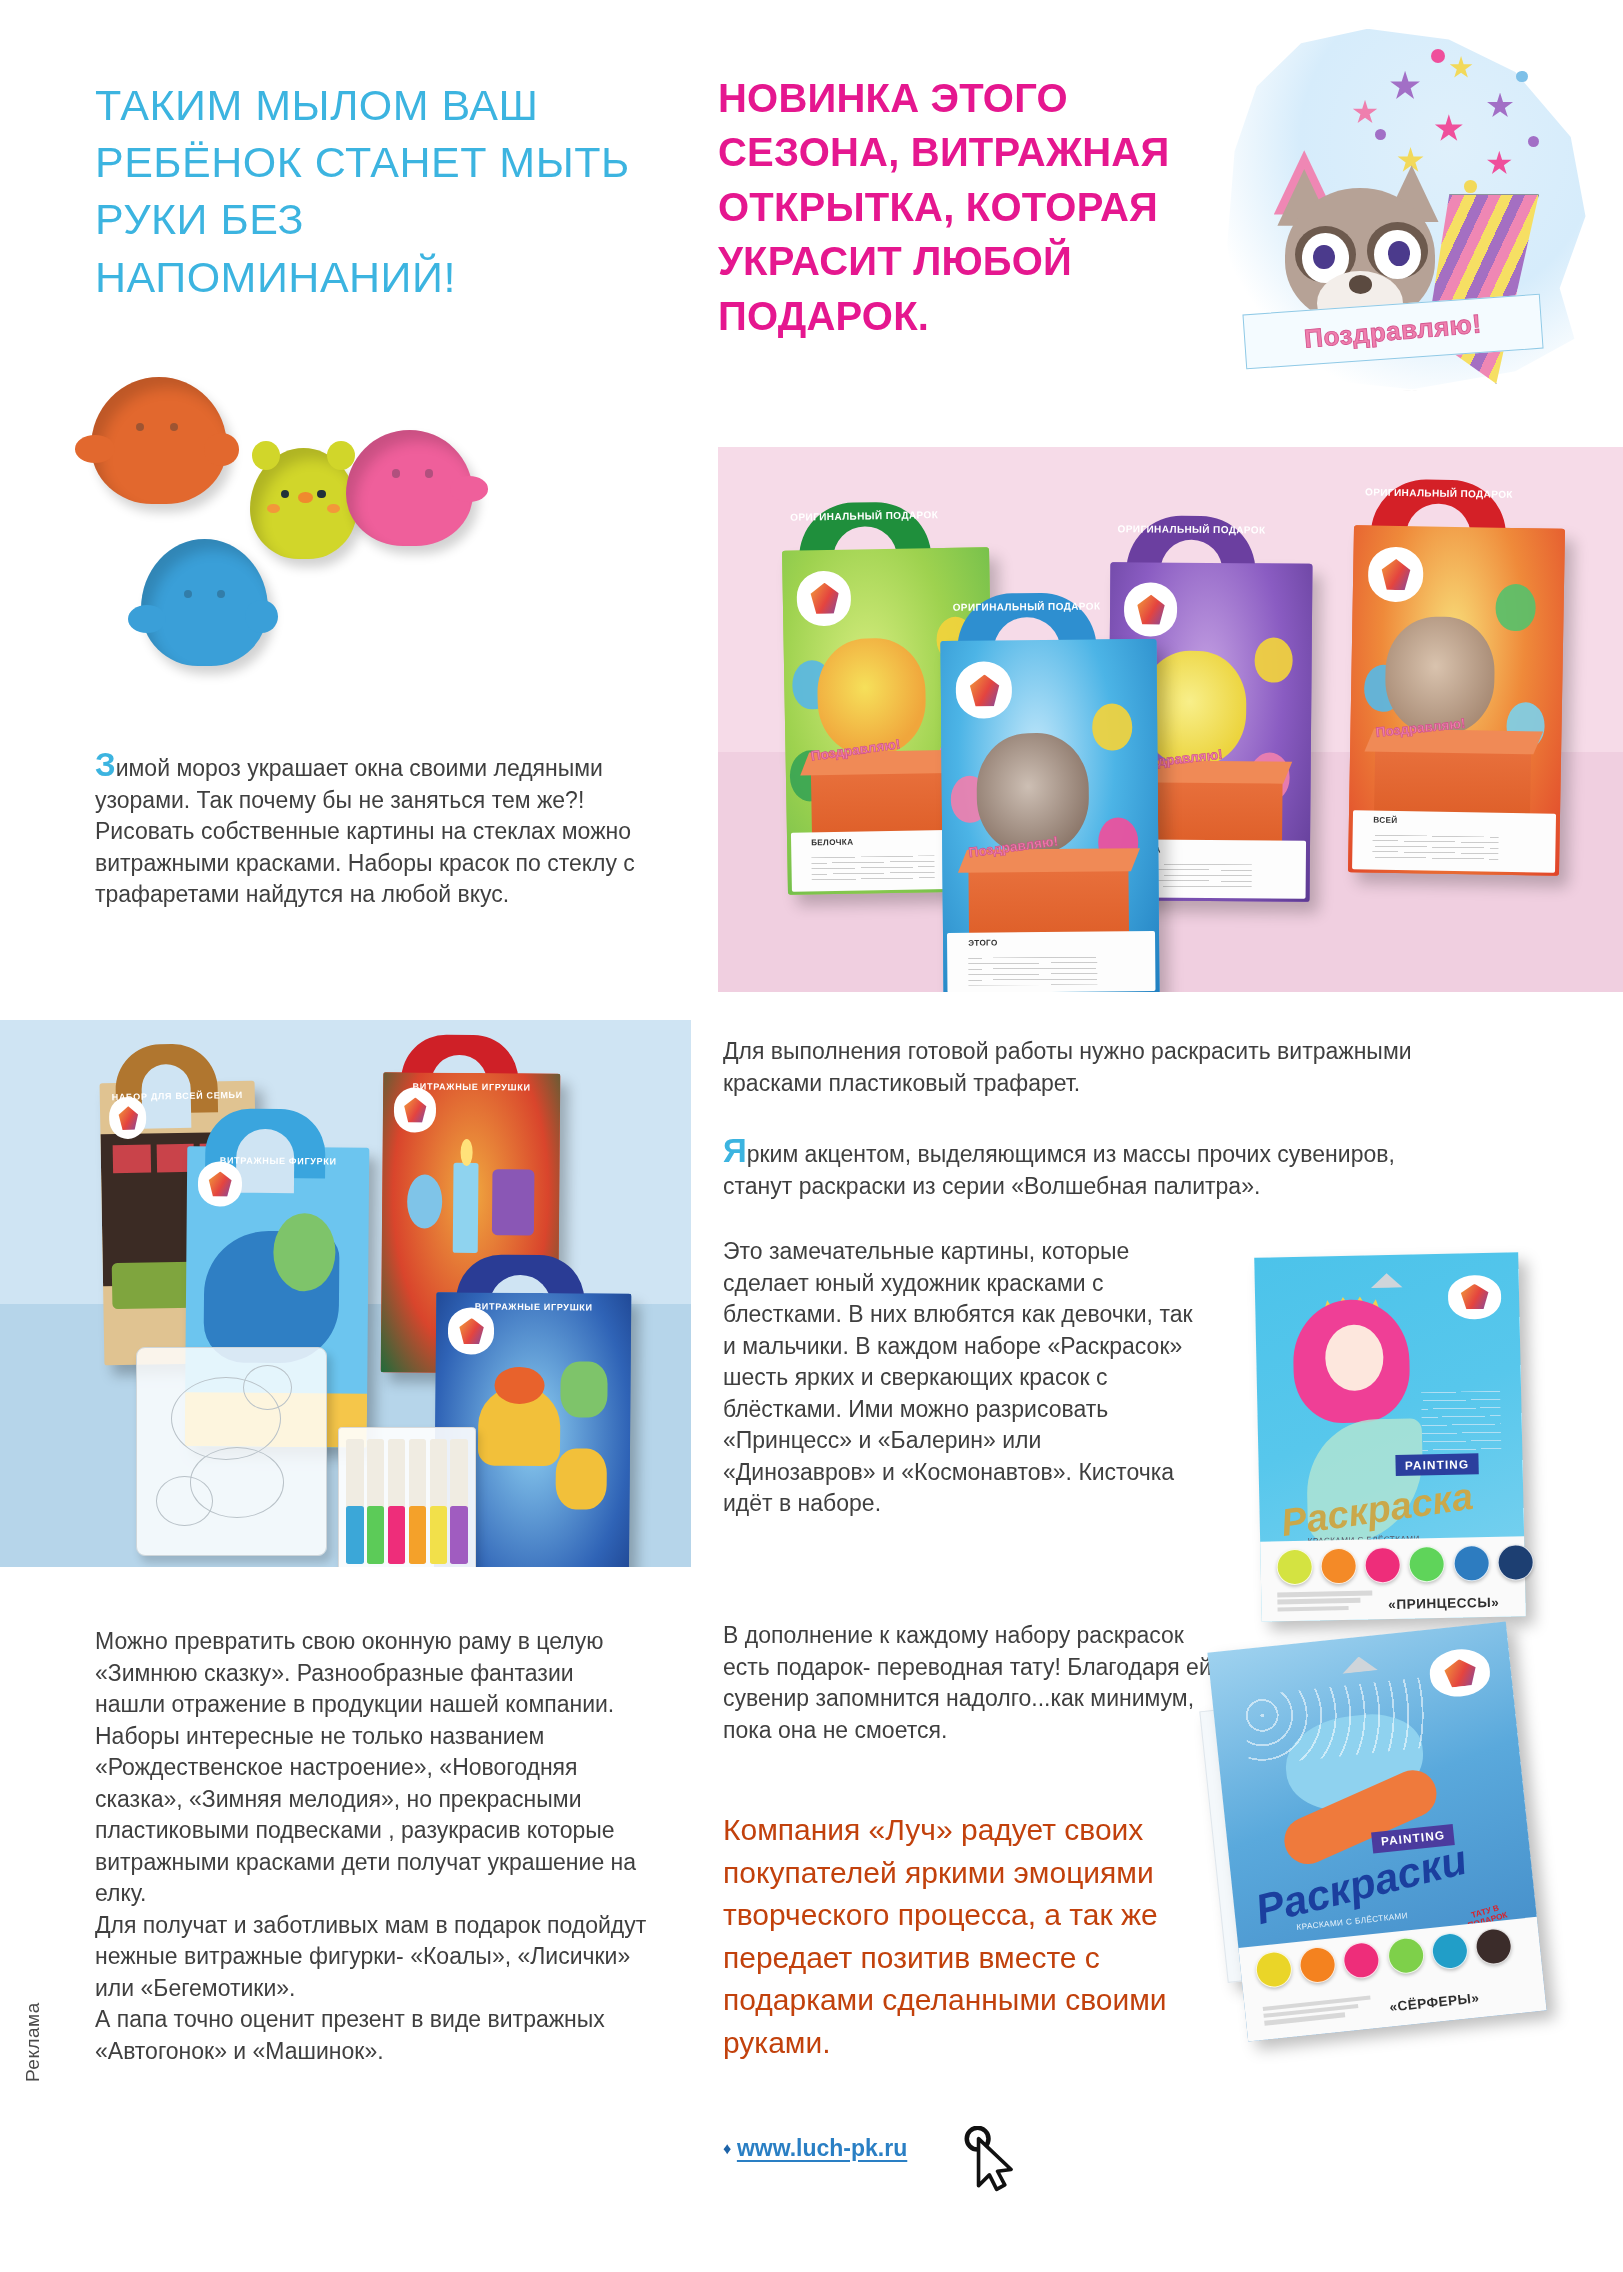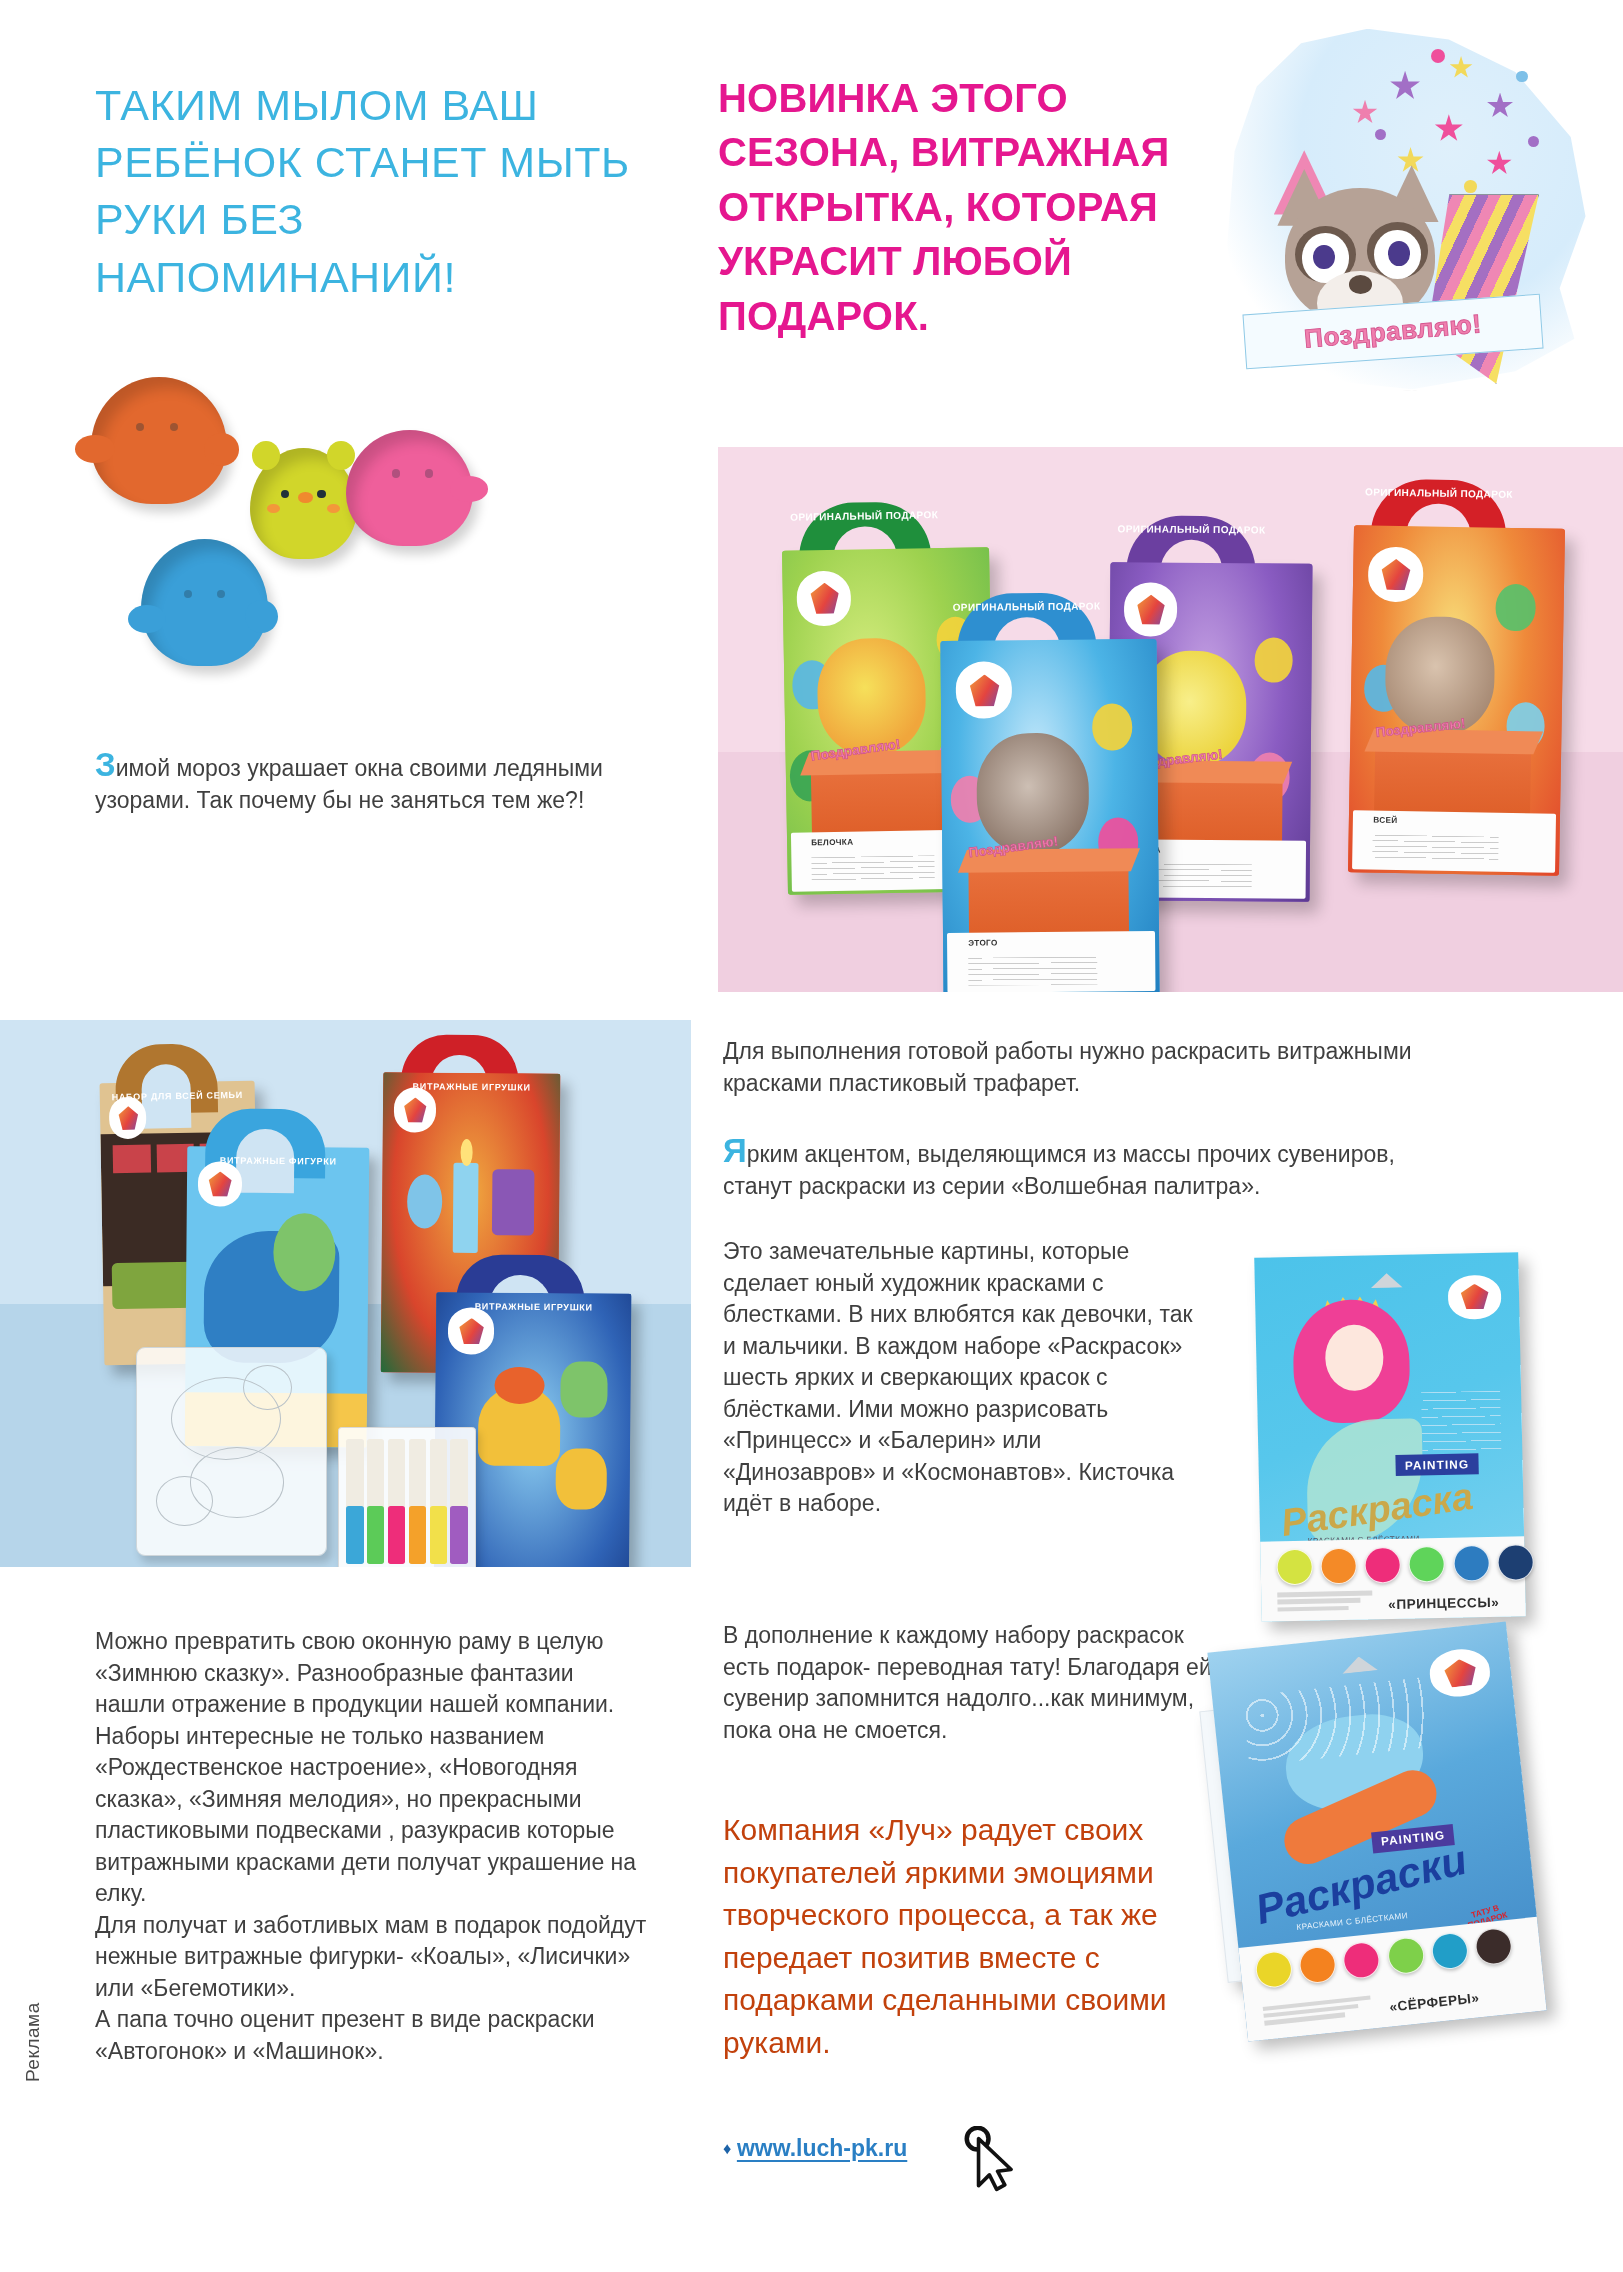--- a/index.html
+++ b/index.html
@@ -270,20 +270,21 @@
     <div class="soap soap-blue">
       <div class="ear" style="right:-8%;top:48%;"></div>
       <div class="tail" style="left:-10%;top:52%;"></div>
       <div class="eye" style="left:34%;top:40%;opacity:.3;"></div>
       <div class="eye" style="left:60%;top:40%;opacity:.3;"></div>
     </div>
   </div>
 
   <div class="copy" id="copy-left-1">
     <p><span class="dropcap">З</span><span>имой мороз украшает окна своими ледяными узорами. Так почему бы не заняться тем же?!</span></p>
+    <p>Рисовать собственные картины на стеклах можно витражными красками. Наборы красок по стеклу с трафаретами найдутся на любой вкус.</p>
   </div>
 
   <div class="photo-kits">
     <div class="kit" style="left:102px; top:62px; width:155px; height:282px; background:#e0c391; transform:rotate(-1deg);">
       <div class="khandle" style="background:#b0762f;"></div>
       <div class="klabel">НАБОР ДЛЯ ВСЕЙ СЕМЬИ</div>
       <div class="kface">
         <div style="position:absolute;left:0;top:18%;width:100%;height:54%;background:#3b2b24;"></div>
         <div style="position:absolute;left:6%;top:64%;width:56%;height:16%;background:#7fa53e;border-radius:5.5px;"></div>
         <div style="position:absolute;left:8%;top:22%;width:24%;height:10%;background:#c9434a;"></div>
@@ -355,21 +356,21 @@
         </div>
       <div class="tube">
           <i style="background:#a05cc0"></i>
         </div>
     </div>
   </div>
 
   <div class="copy" id="copy-left-2">
     <p>Можно превратить свою оконную раму в целую «Зимнюю сказку». Разнообразные фантазии нашли отражение в продукции нашей компании. Наборы интересные не только названием «Рождественское настроение», «Новогодняя сказка», «Зимняя мелодия», но прекрасными пластиковыми подвесками , разукрасив которые витражными красками дети получат украшение на елку.</p>
     <p>Для получат и заботливых мам в подарок подойдут нежные витражные фигурки- «Коалы», «Лисички» или «Бегемотики».</p>
-    <p>А папа точно оценит презент в виде раскраски «Автогонок» и «Машинок».</p>
+    <p>А папа точно оценит презент в виде витражных «Автогонок» и «Машинок».</p>
   </div>
 
   <div class="h-right nosel">НОВИНКА ЭТОГО СЕЗОНА, ВИТРАЖНАЯ ОТКРЫТКА, КОТОРАЯ УКРАСИТ ЛЮБОЙ ПОДАРОК.</div>
 
   <div class="card-top">
     <div class="card-shape"></div>
     <div class="card-blue-glow"></div>
 
     <div class="star" style="left:46%;top:12%;width:31px;height:31px;background:#a26fc6;"></div>
     <div class="star" style="left:62%;top:8%;width:23.6px;height:23.6px;background:#f2d95a;"></div>

